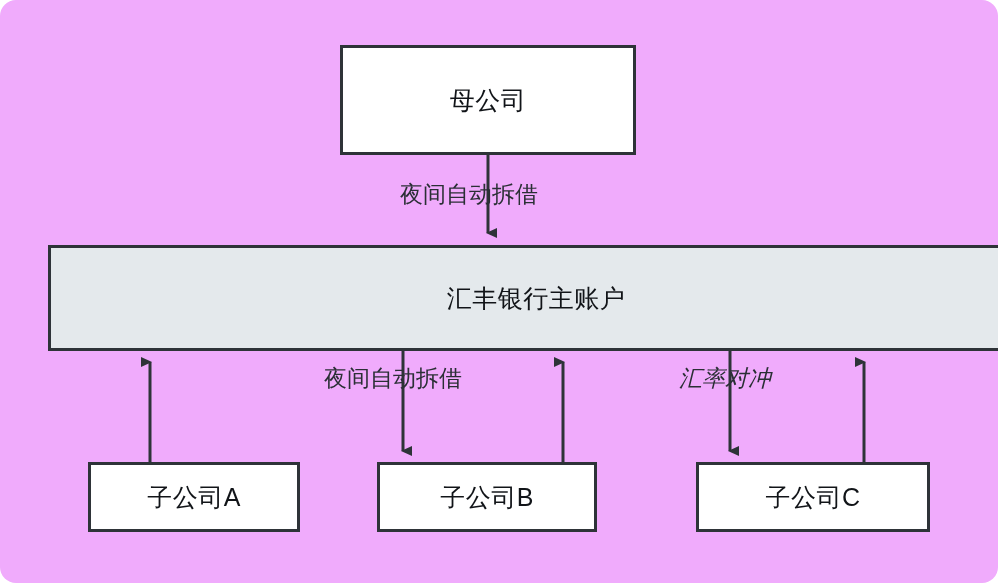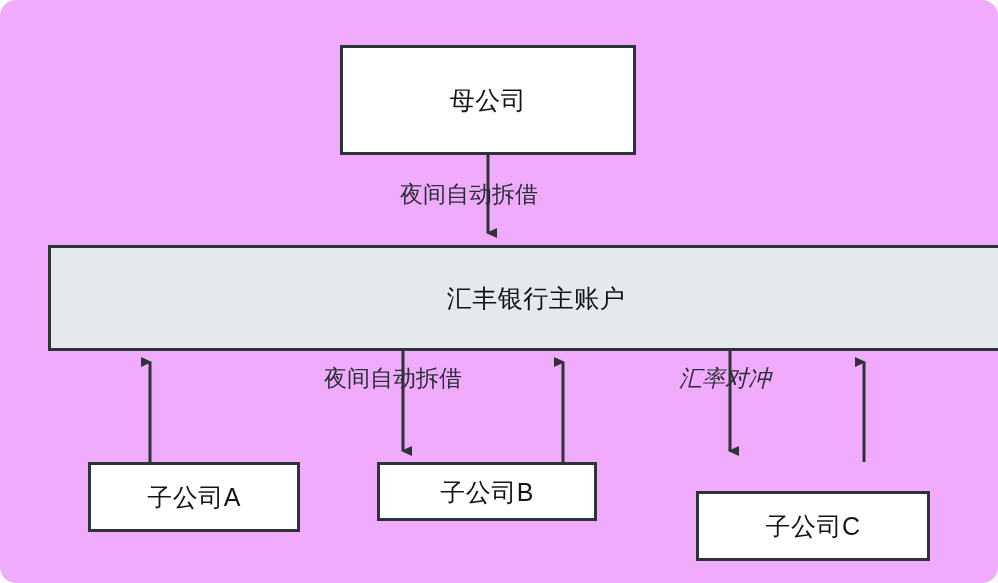--- a/index.html
+++ b/index.html
@@ -96,25 +96,25 @@
   </div>
 
   <div class="node pool" style="left:48px; top:245px; width:976px; height:106px;">
     <span>汇丰银行主账户</span>
   </div>
 
   <div class="node" style="left:48px; top:462px; width:212px; height:70px;margin-left:40px;">
     <span>子公司A</span>
   </div>
 
-  <div class="node" style="left:377px; top:462px; width:220px; height:59px;">
+  <div class="node" style="left:377px; top:462px; width:220px; height:70px;">
     <span>子公司B</span>
   </div>
 
-  <div class="node" style="left:696px; top:462px; width:234px; height:70px;margin-top:29px;">
+  <div class="node" style="left:696px; top:462px; width:234px; height:70px;">
     <span>子公司C</span>
   </div>
 
   <div class="edge-label" style="left:400px; top:183px;">夜间自动拆借</div>
 
 
   <div class="edge-label" style="left:324px; top:367px;">夜间自动拆借</div>
 
 
   <div class="edge-label" style="left:679px; top:367px;font-style:italic;">汇率对冲</div>

